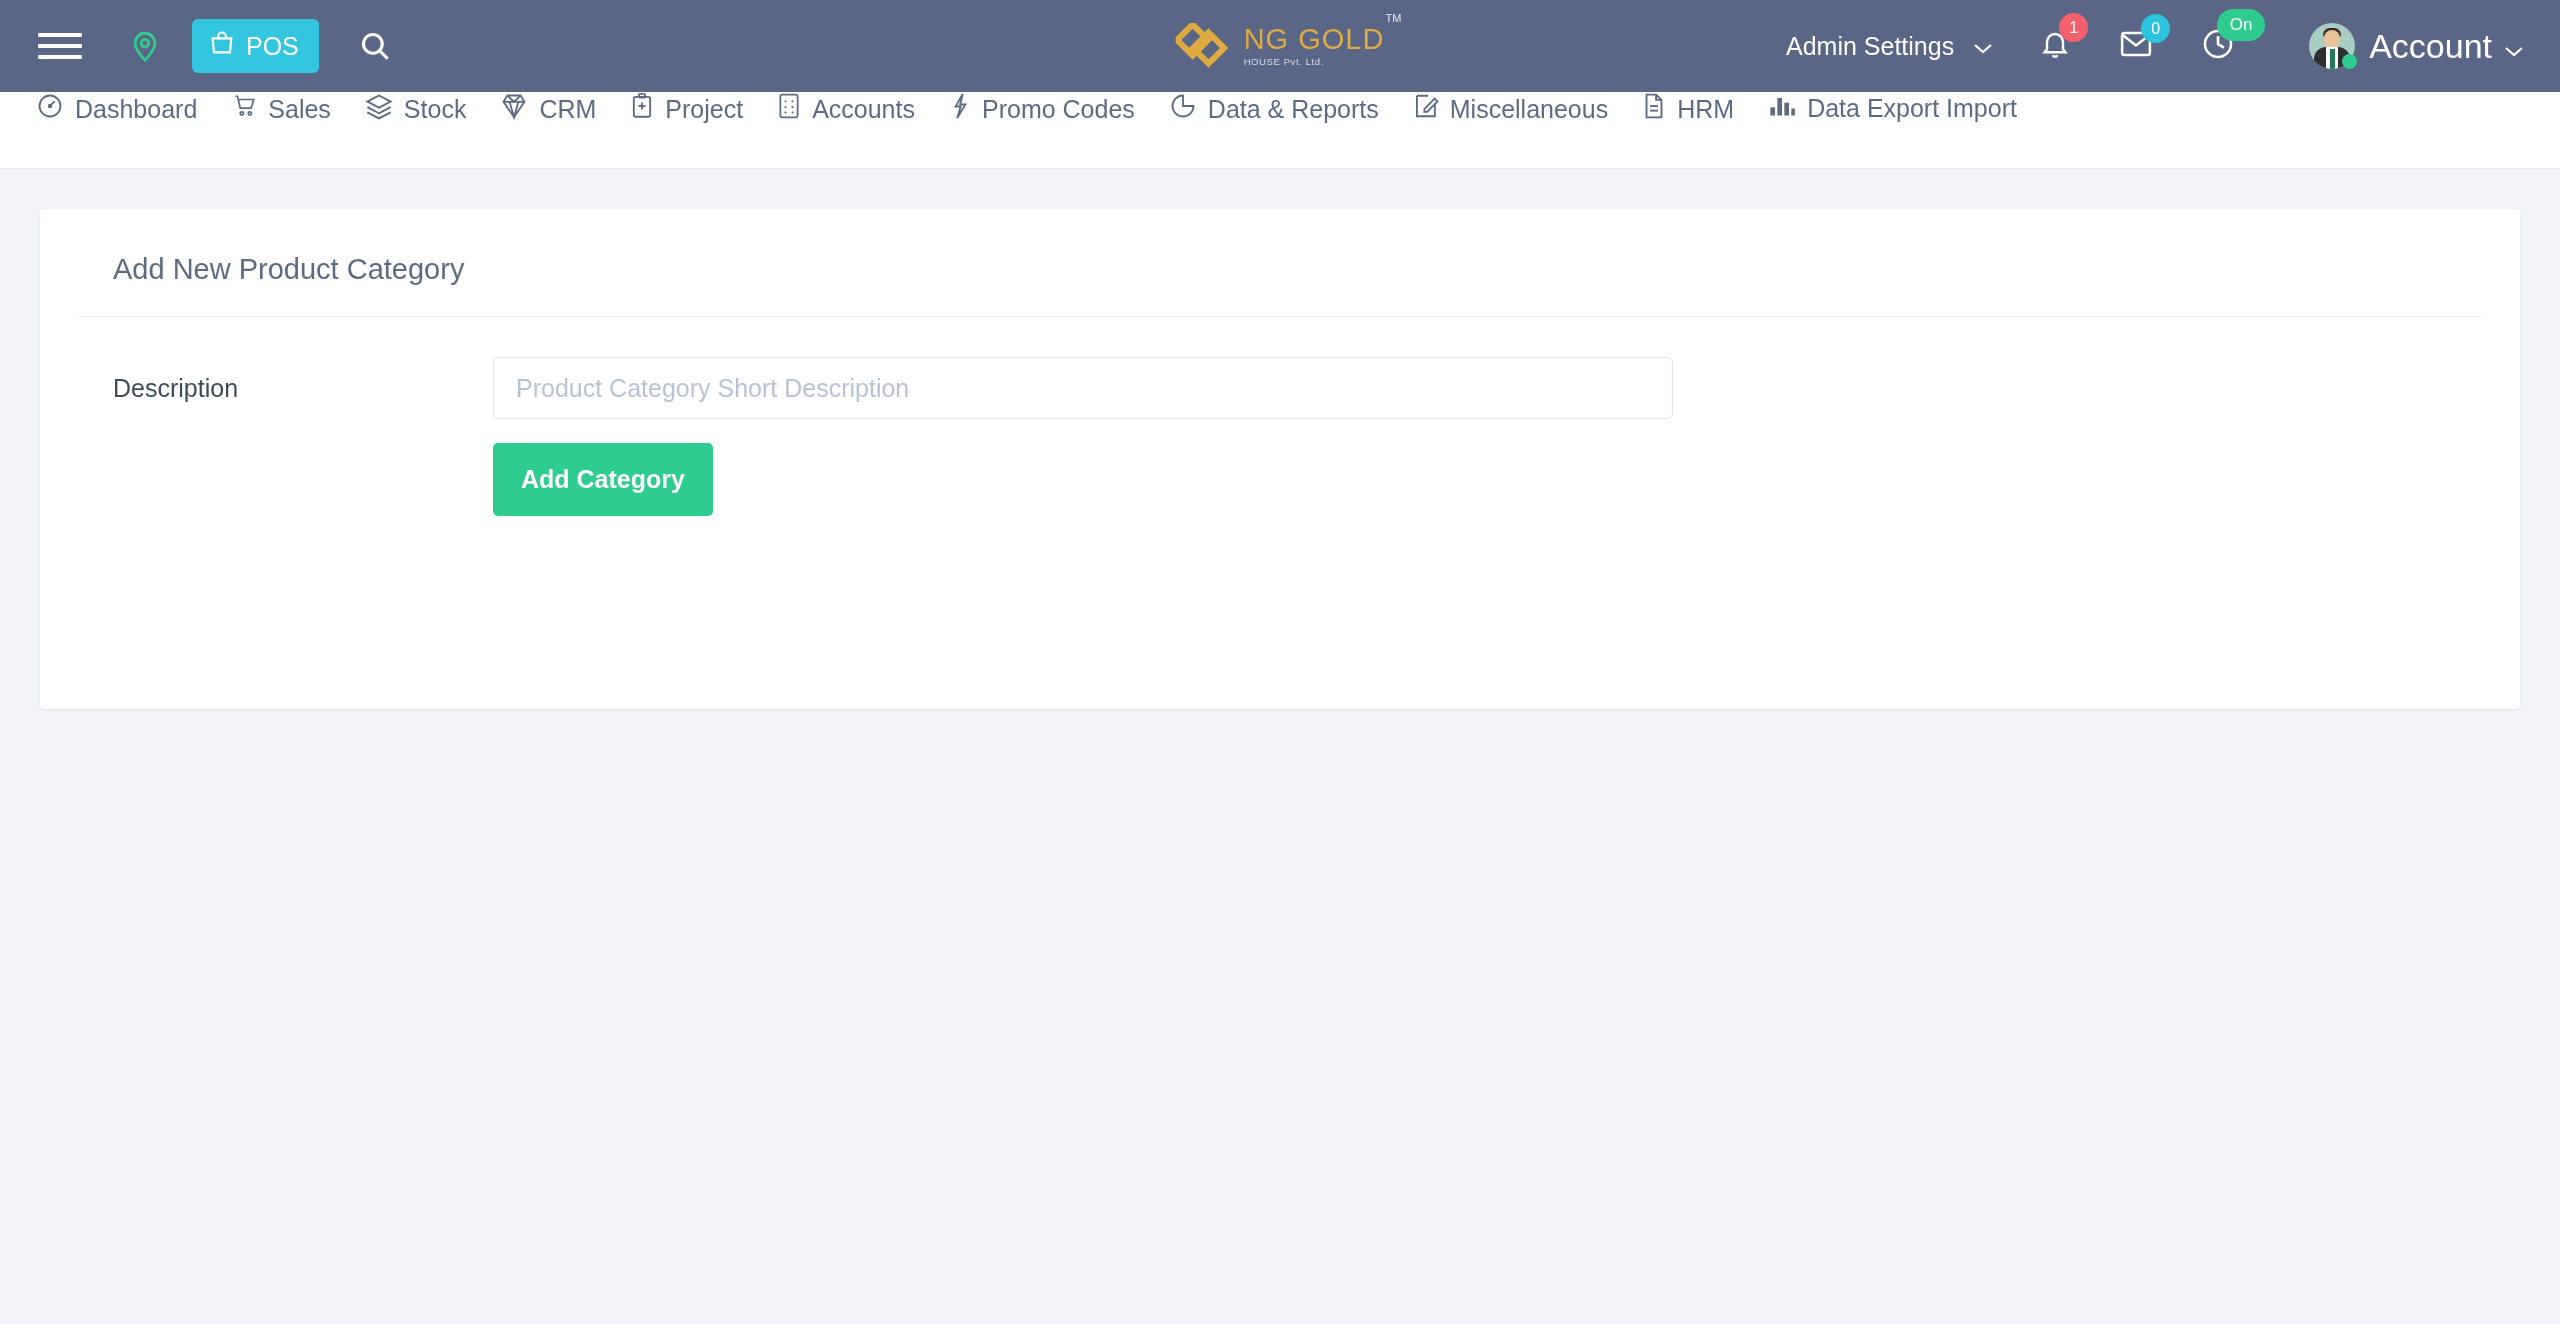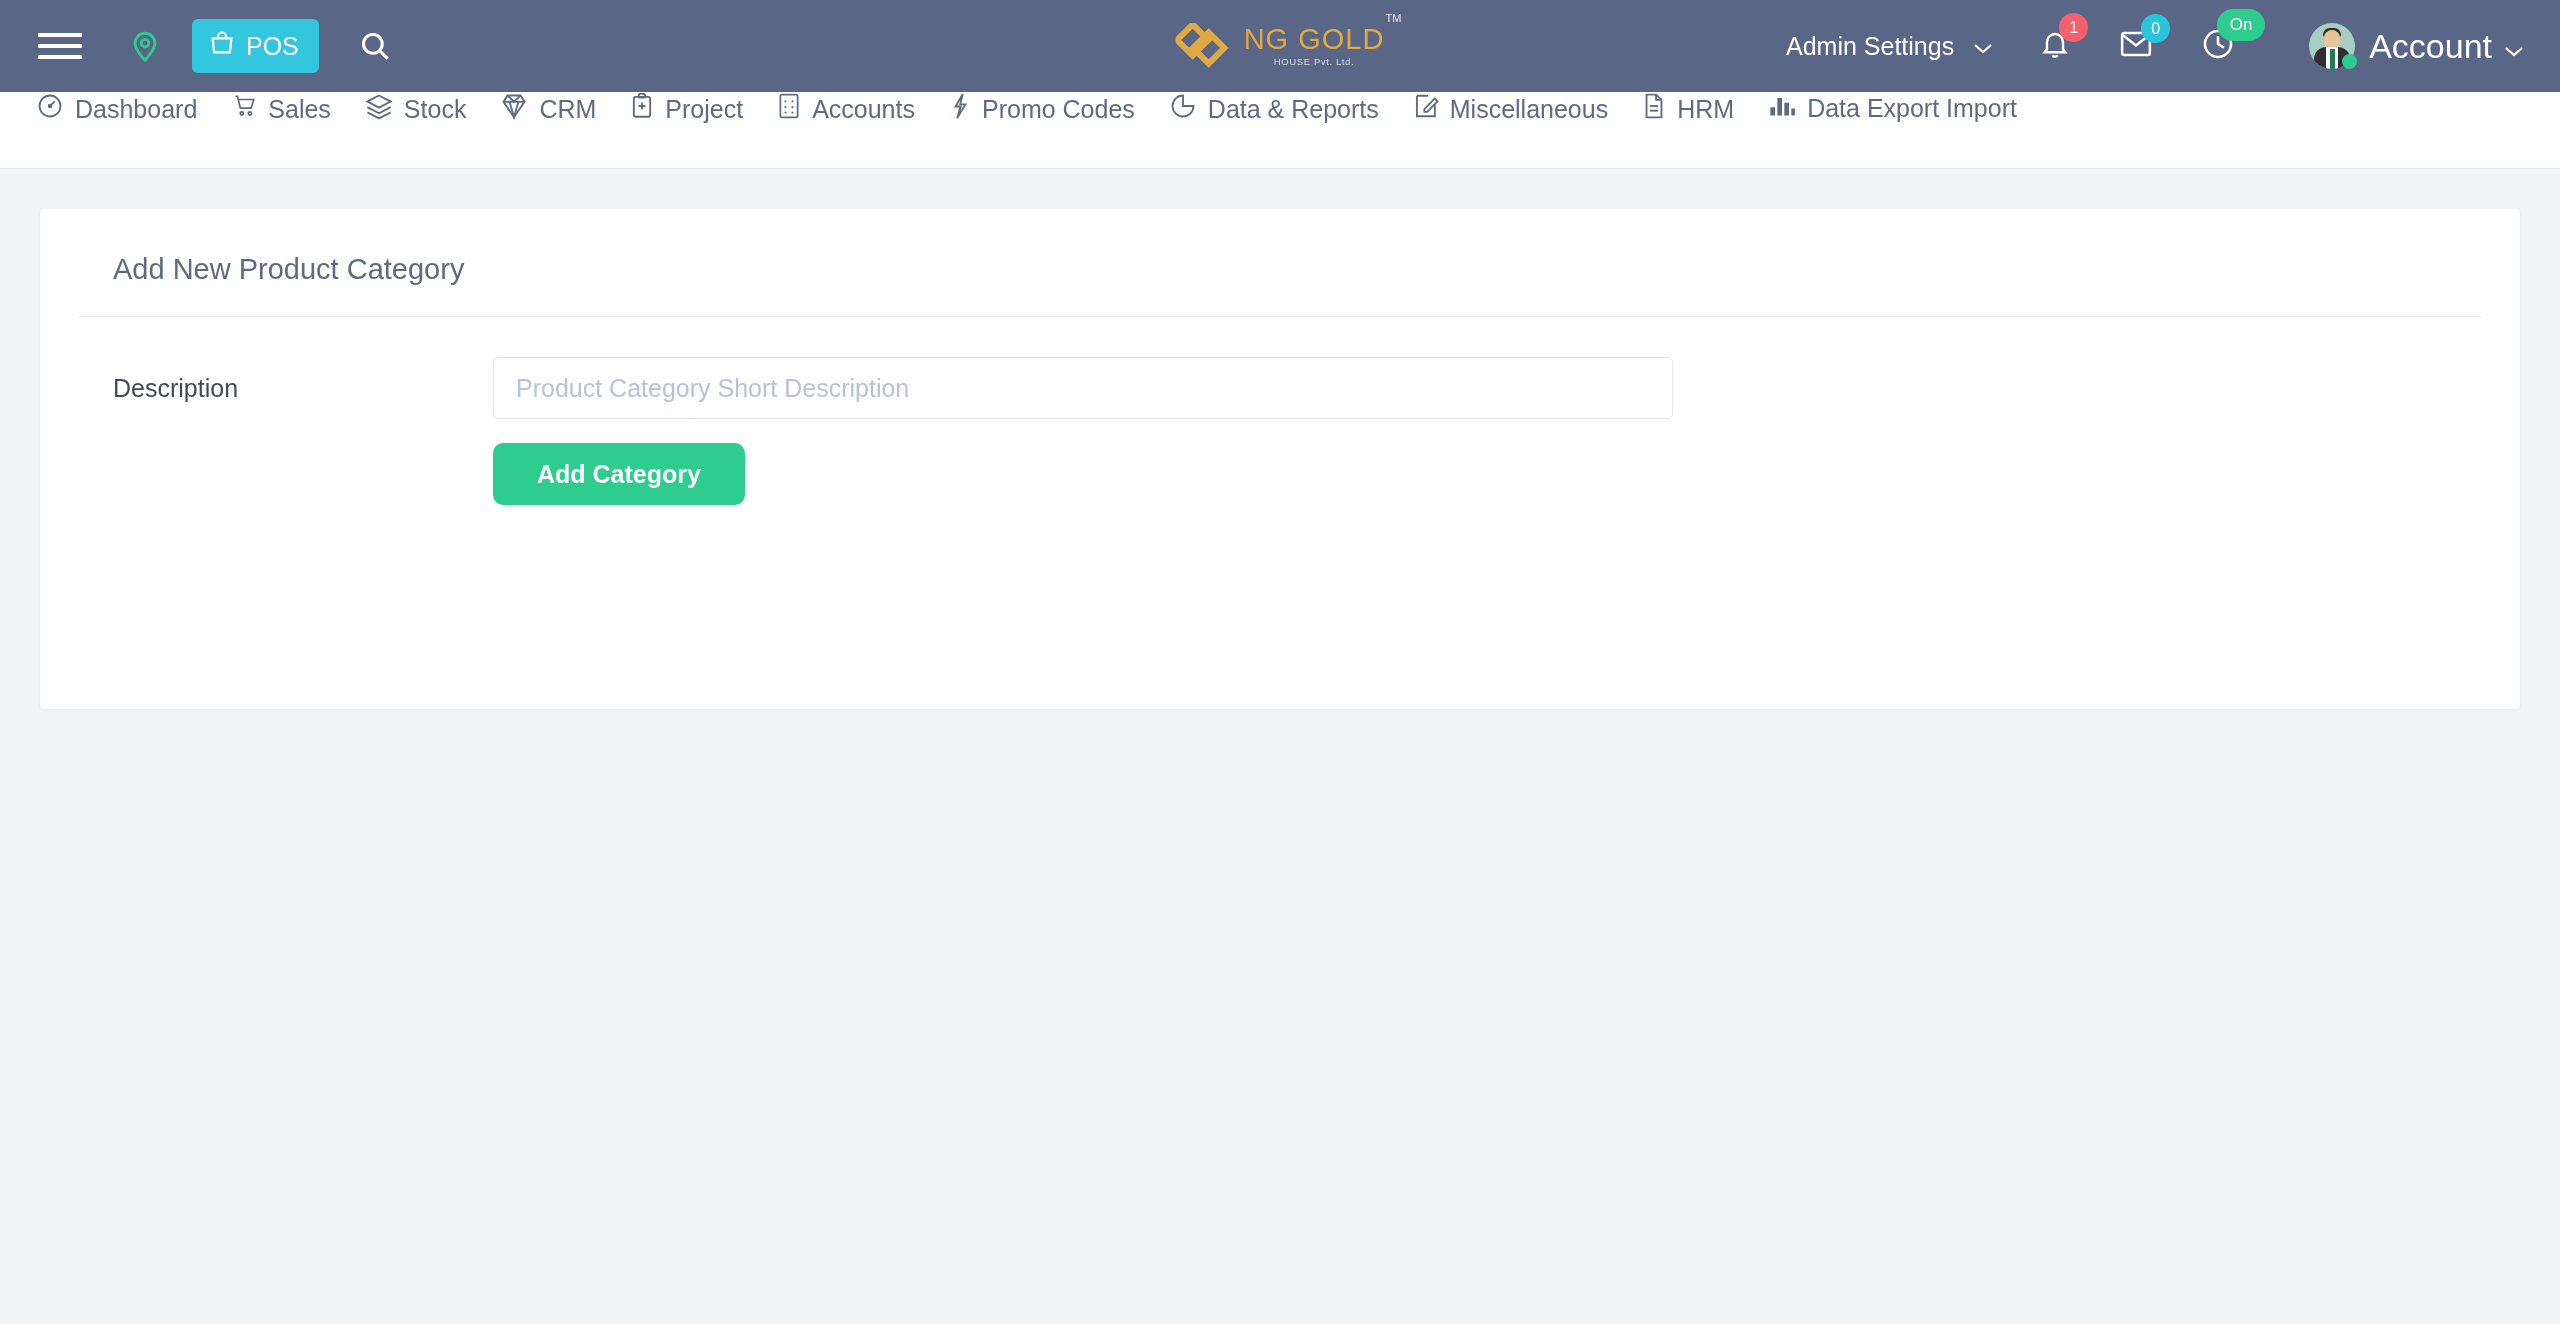--- a/index.html
+++ b/index.html
@@ -72,21 +72,21 @@
     position: absolute;
     top: -13px;
     right: -17px;
     color: #e8eaf0;
     font-size: 11px;
   }
   .logo-sub {
     color: #d9dce6;
     font-size: 9.5px;
     letter-spacing: 0.6px;
-    text-align: center;
+    text-align: left;
     margin-top: 2px;
   }
 
   .topbar-right {
     margin-left: auto;
     display: flex;
     align-items: center;
     padding-right: 36px;
     gap: 0;
   }
@@ -198,23 +198,23 @@
     outline: none;
   }
   .form-input::placeholder { color: #b9c2d4; }
 
   .btn-row { display: flex; margin-top: 24px; }
   .btn-spacer { width: 415px; padding-left: 35px; }
   .btn-primary {
     background: #2ecc8f;
     color: #ffffff;
     border: none;
-    border-radius: 10px;
-    height: 62px;
-    padding: 0 44px;
+    border-radius: 5px;
+    height: 73px;
+    padding: 0 28px;
     font-size: 25px;
     font-weight: bold;
     cursor: pointer;
     font-family: "Liberation Sans", sans-serif;
   }
 </style>
 </head>
 <body>
 
 <div class="topbar">

